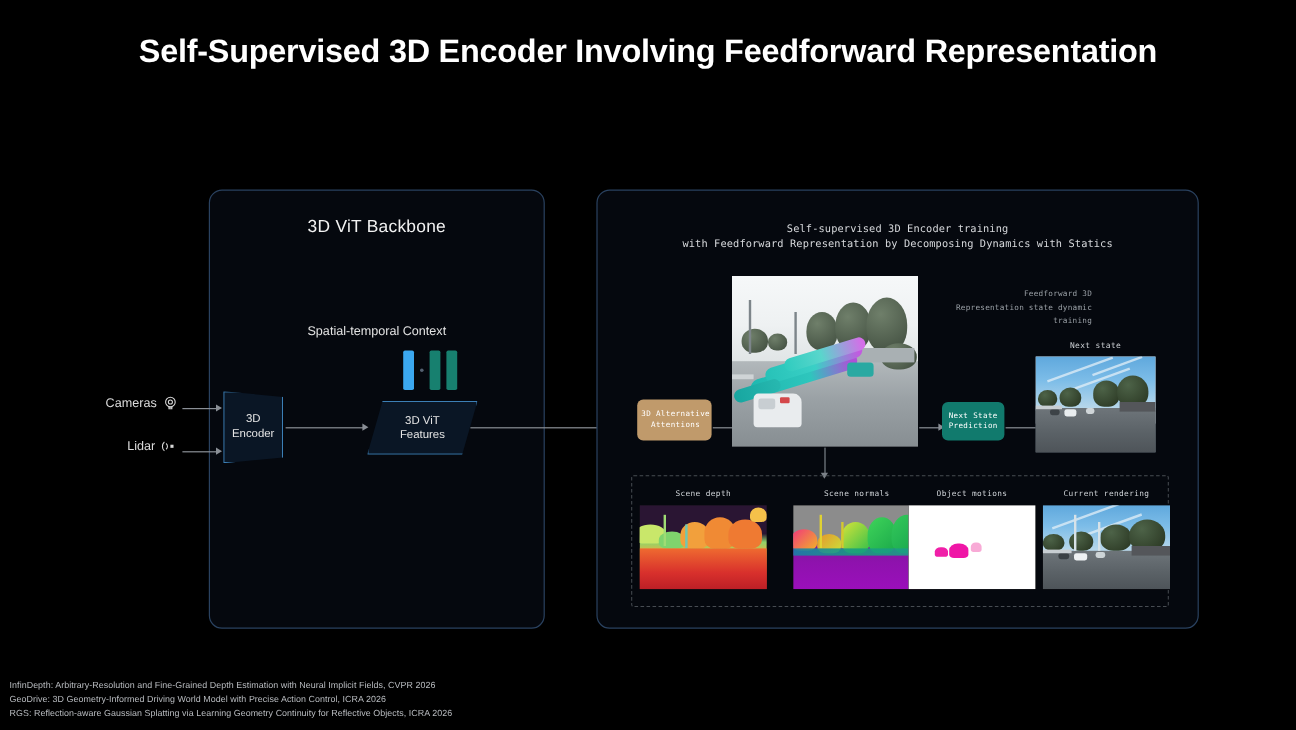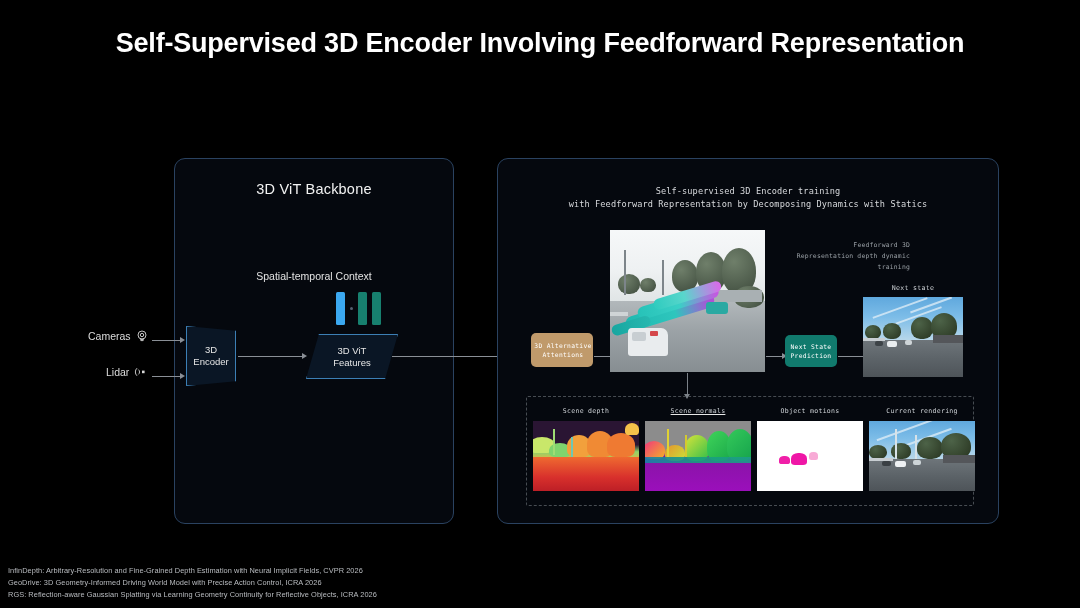--- a/index.html
+++ b/index.html
@@ -336,21 +336,21 @@
   <div class="gauss" style="left:96px;top:72px;width:22px;height:12px;background:#2aa9a2;transform:rotate(0deg);border-radius:3px;"></div>
 
   <div class="car-white" style="left:18px;top:98px;width:40px;height:28px;"></div>
   <div style="position:absolute;left:22px;top:102px;width:14px;height:9px;background:#c8ced2;border-radius:2px;"></div>
   <div style="position:absolute;left:40px;top:101px;width:8px;height:5px;background:#d4474a;border-radius:1px;"></div>
   <div class="curb" style="left:0;top:82px;width:18px;height:4px;"></div>
 </div>
 
 <div id="ff-text" class="mono">
   <div>Feedforward 3D</div>
-  <div>Representation depth dynamic</div>
+  <div>Representation state dynamic</div>
   <div>training</div>
 </div>
 
 <div class="arrow-line" id="nsp-arrow-line"></div>
 <div class="arrow-head" id="nsp-arrow-head"></div>
 <div id="nsp-box">
   <div id="nsp-label" class="mono">
     <span>Next State</span><br>
     <span>Prediction</span>
   </div>
@@ -391,21 +391,21 @@
       <div class="depth-blob" style="left:34px;top:14px;width:24px;height:22px;background:#f2a03c;"></div>
       <div class="depth-blob" style="left:54px;top:10px;width:26px;height:26px;background:#f08a34;"></div>
       <div class="depth-blob" style="left:74px;top:12px;width:28px;height:24px;background:#ef7a32;"></div>
       <div class="depth-blob" style="left:92px;top:2px;width:14px;height:12px;background:#f5c14a;"></div>
       <div class="depth-pole" style="left:20px;top:8px;height:26px;background:#9fdc74;"></div>
       <div class="depth-pole" style="left:38px;top:16px;height:20px;background:#6ec7b4;"></div>
       <div style="position:absolute;left:0;top:36px;width:100%;height:34px;background:linear-gradient(180deg,#ef6a30,#d8302c 60%,#bd1f26 100%);"></div>
     </div>
   </div>
 
-  <div class="bg-cell" style="left:118px;text-decoration:underline;">
+  <div class="bg-cell" style="left:134px;">
     <div class="bg-label mono">Scene normals</div>
     <div class="bg-img">
       <div class="norm-sky"></div>
       <div class="norm-gnd"></div>
       <div class="norm-blob" style="left:-2px;top:20px;width:22px;height:18px;background:linear-gradient(135deg,#f2337f,#f0b428);"></div>
       <div class="norm-blob" style="left:20px;top:24px;width:20px;height:16px;background:linear-gradient(135deg,#e8932c,#c9e23a);"></div>
       <div class="norm-blob" style="left:40px;top:14px;width:24px;height:26px;background:linear-gradient(135deg,#d9e33a,#2fbf4a);"></div>
       <div class="norm-blob" style="left:62px;top:10px;width:24px;height:30px;background:linear-gradient(135deg,#3fd45a,#1aa84a);"></div>
       <div class="norm-blob" style="left:82px;top:8px;width:26px;height:32px;background:linear-gradient(135deg,#34c95a,#15a24c);"></div>
       <div class="depth-pole" style="left:22px;top:8px;height:28px;background:#e0d233;"></div>

